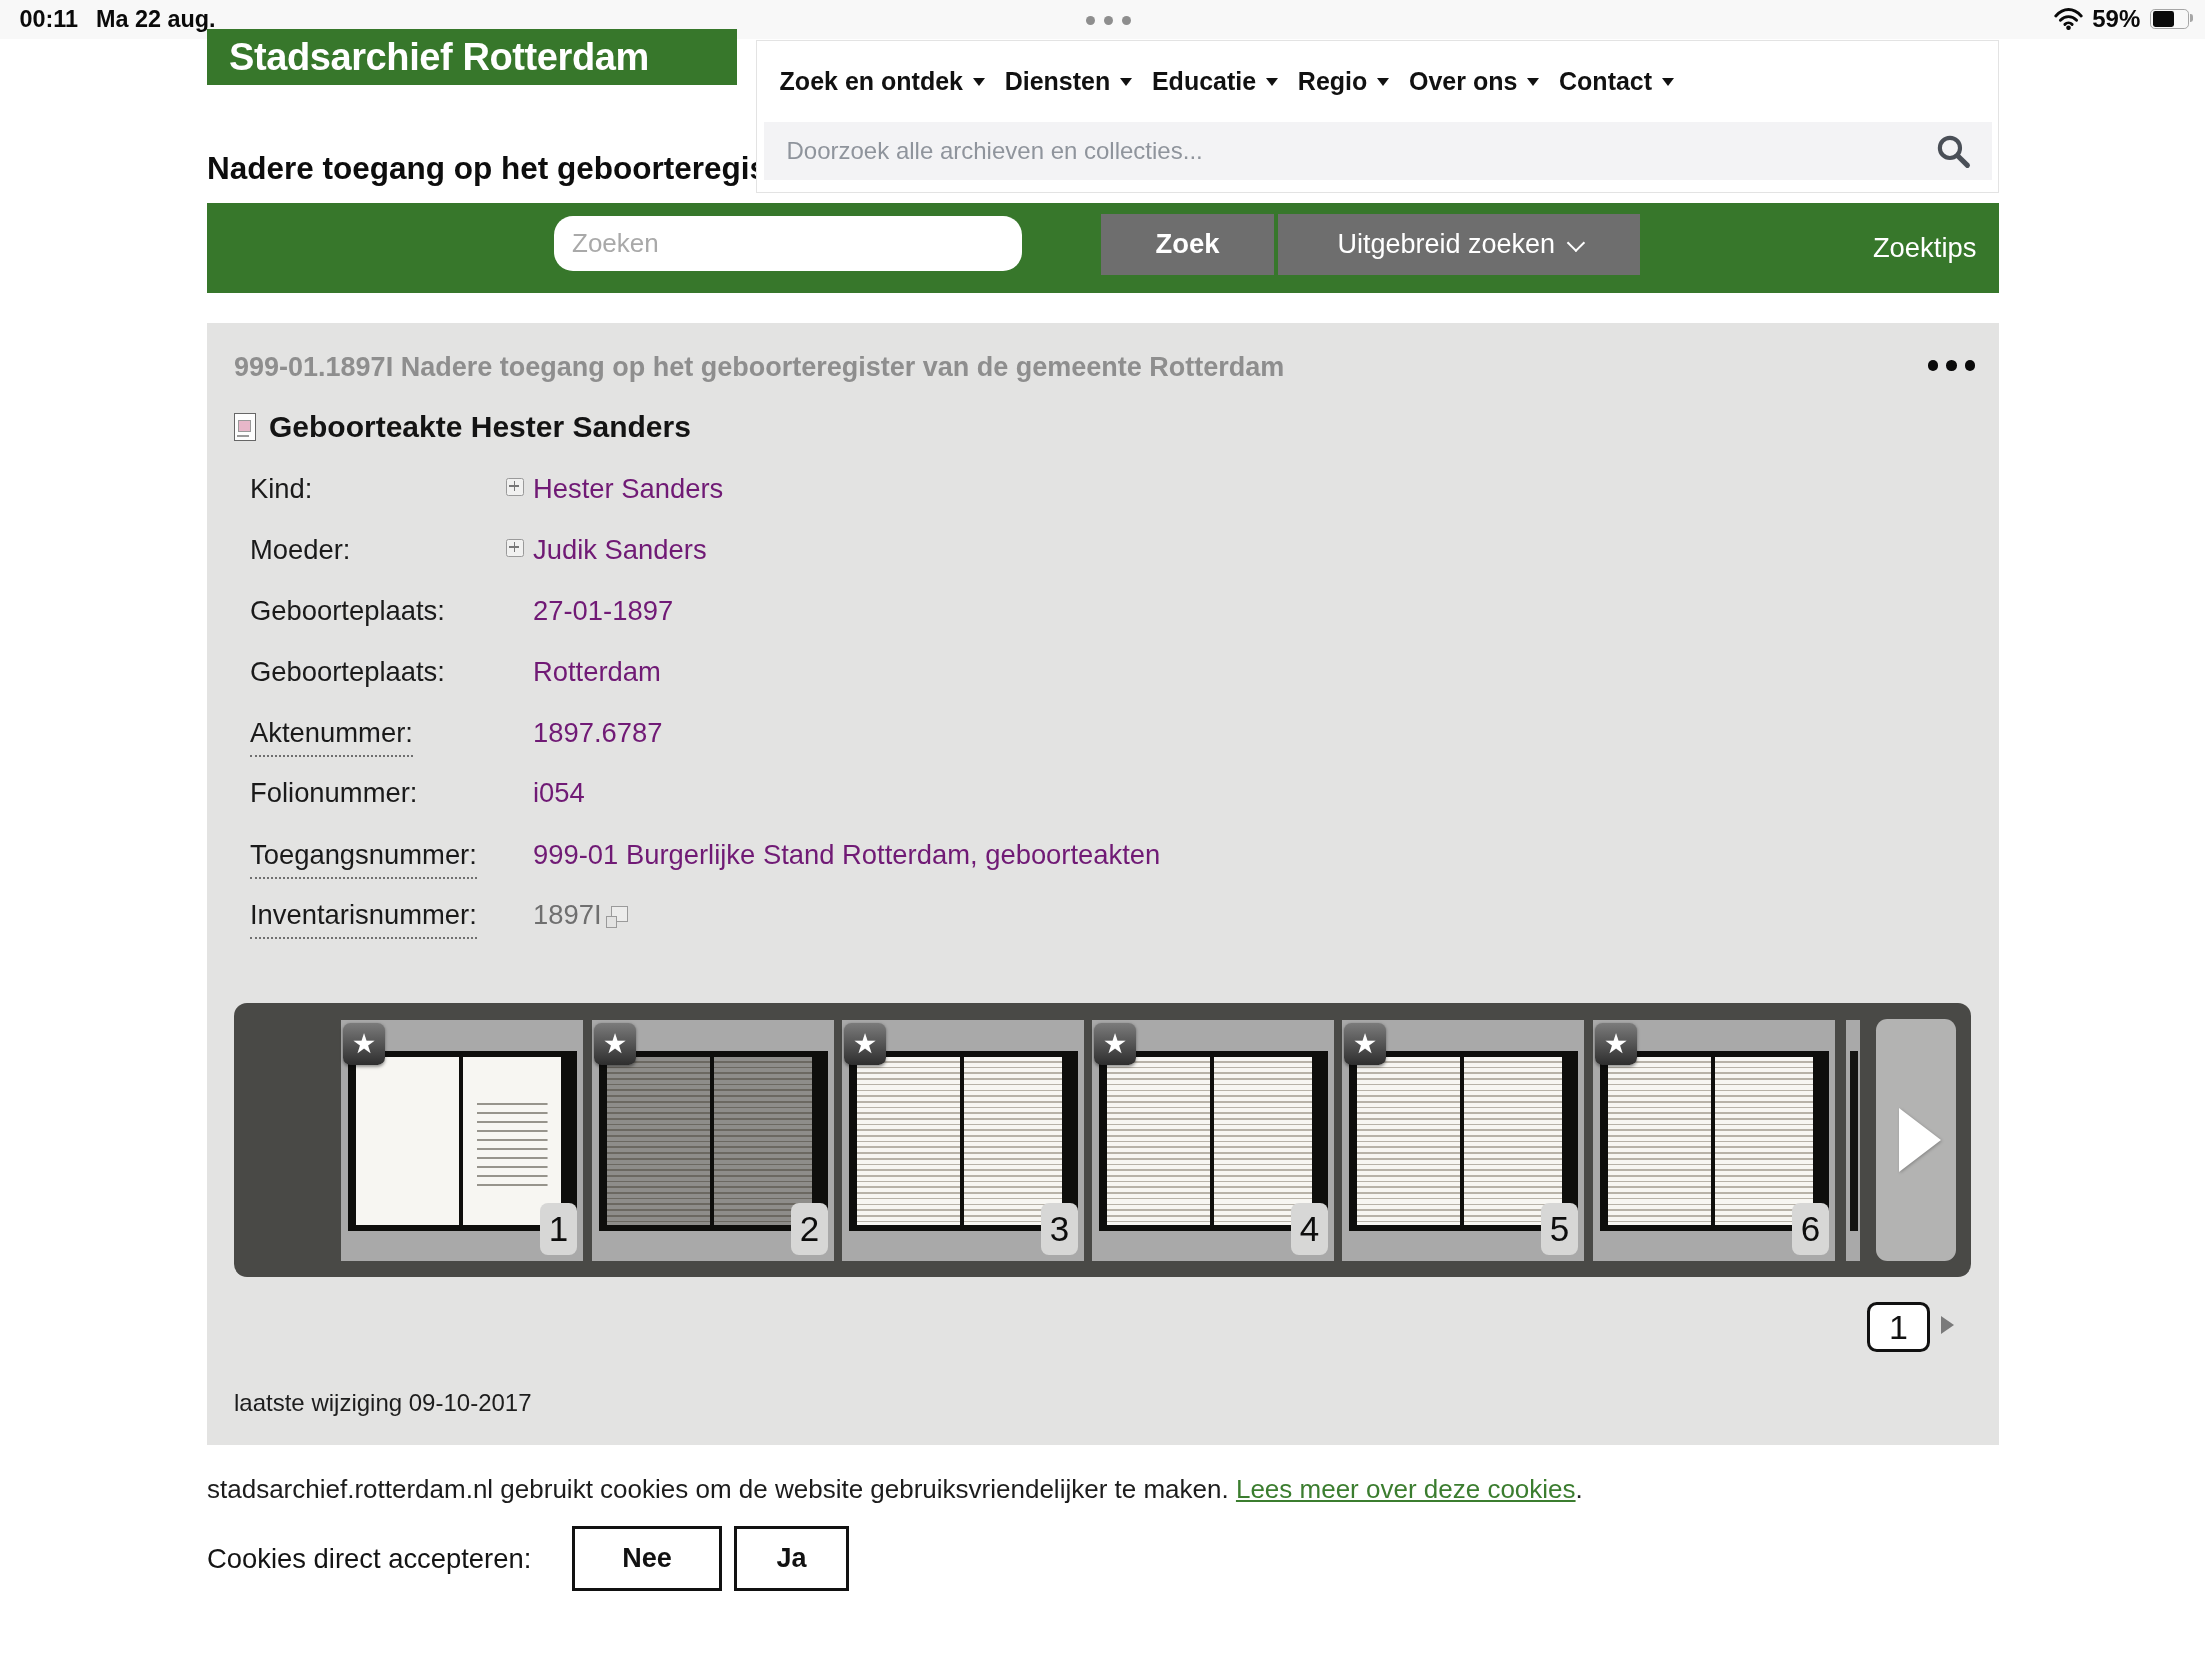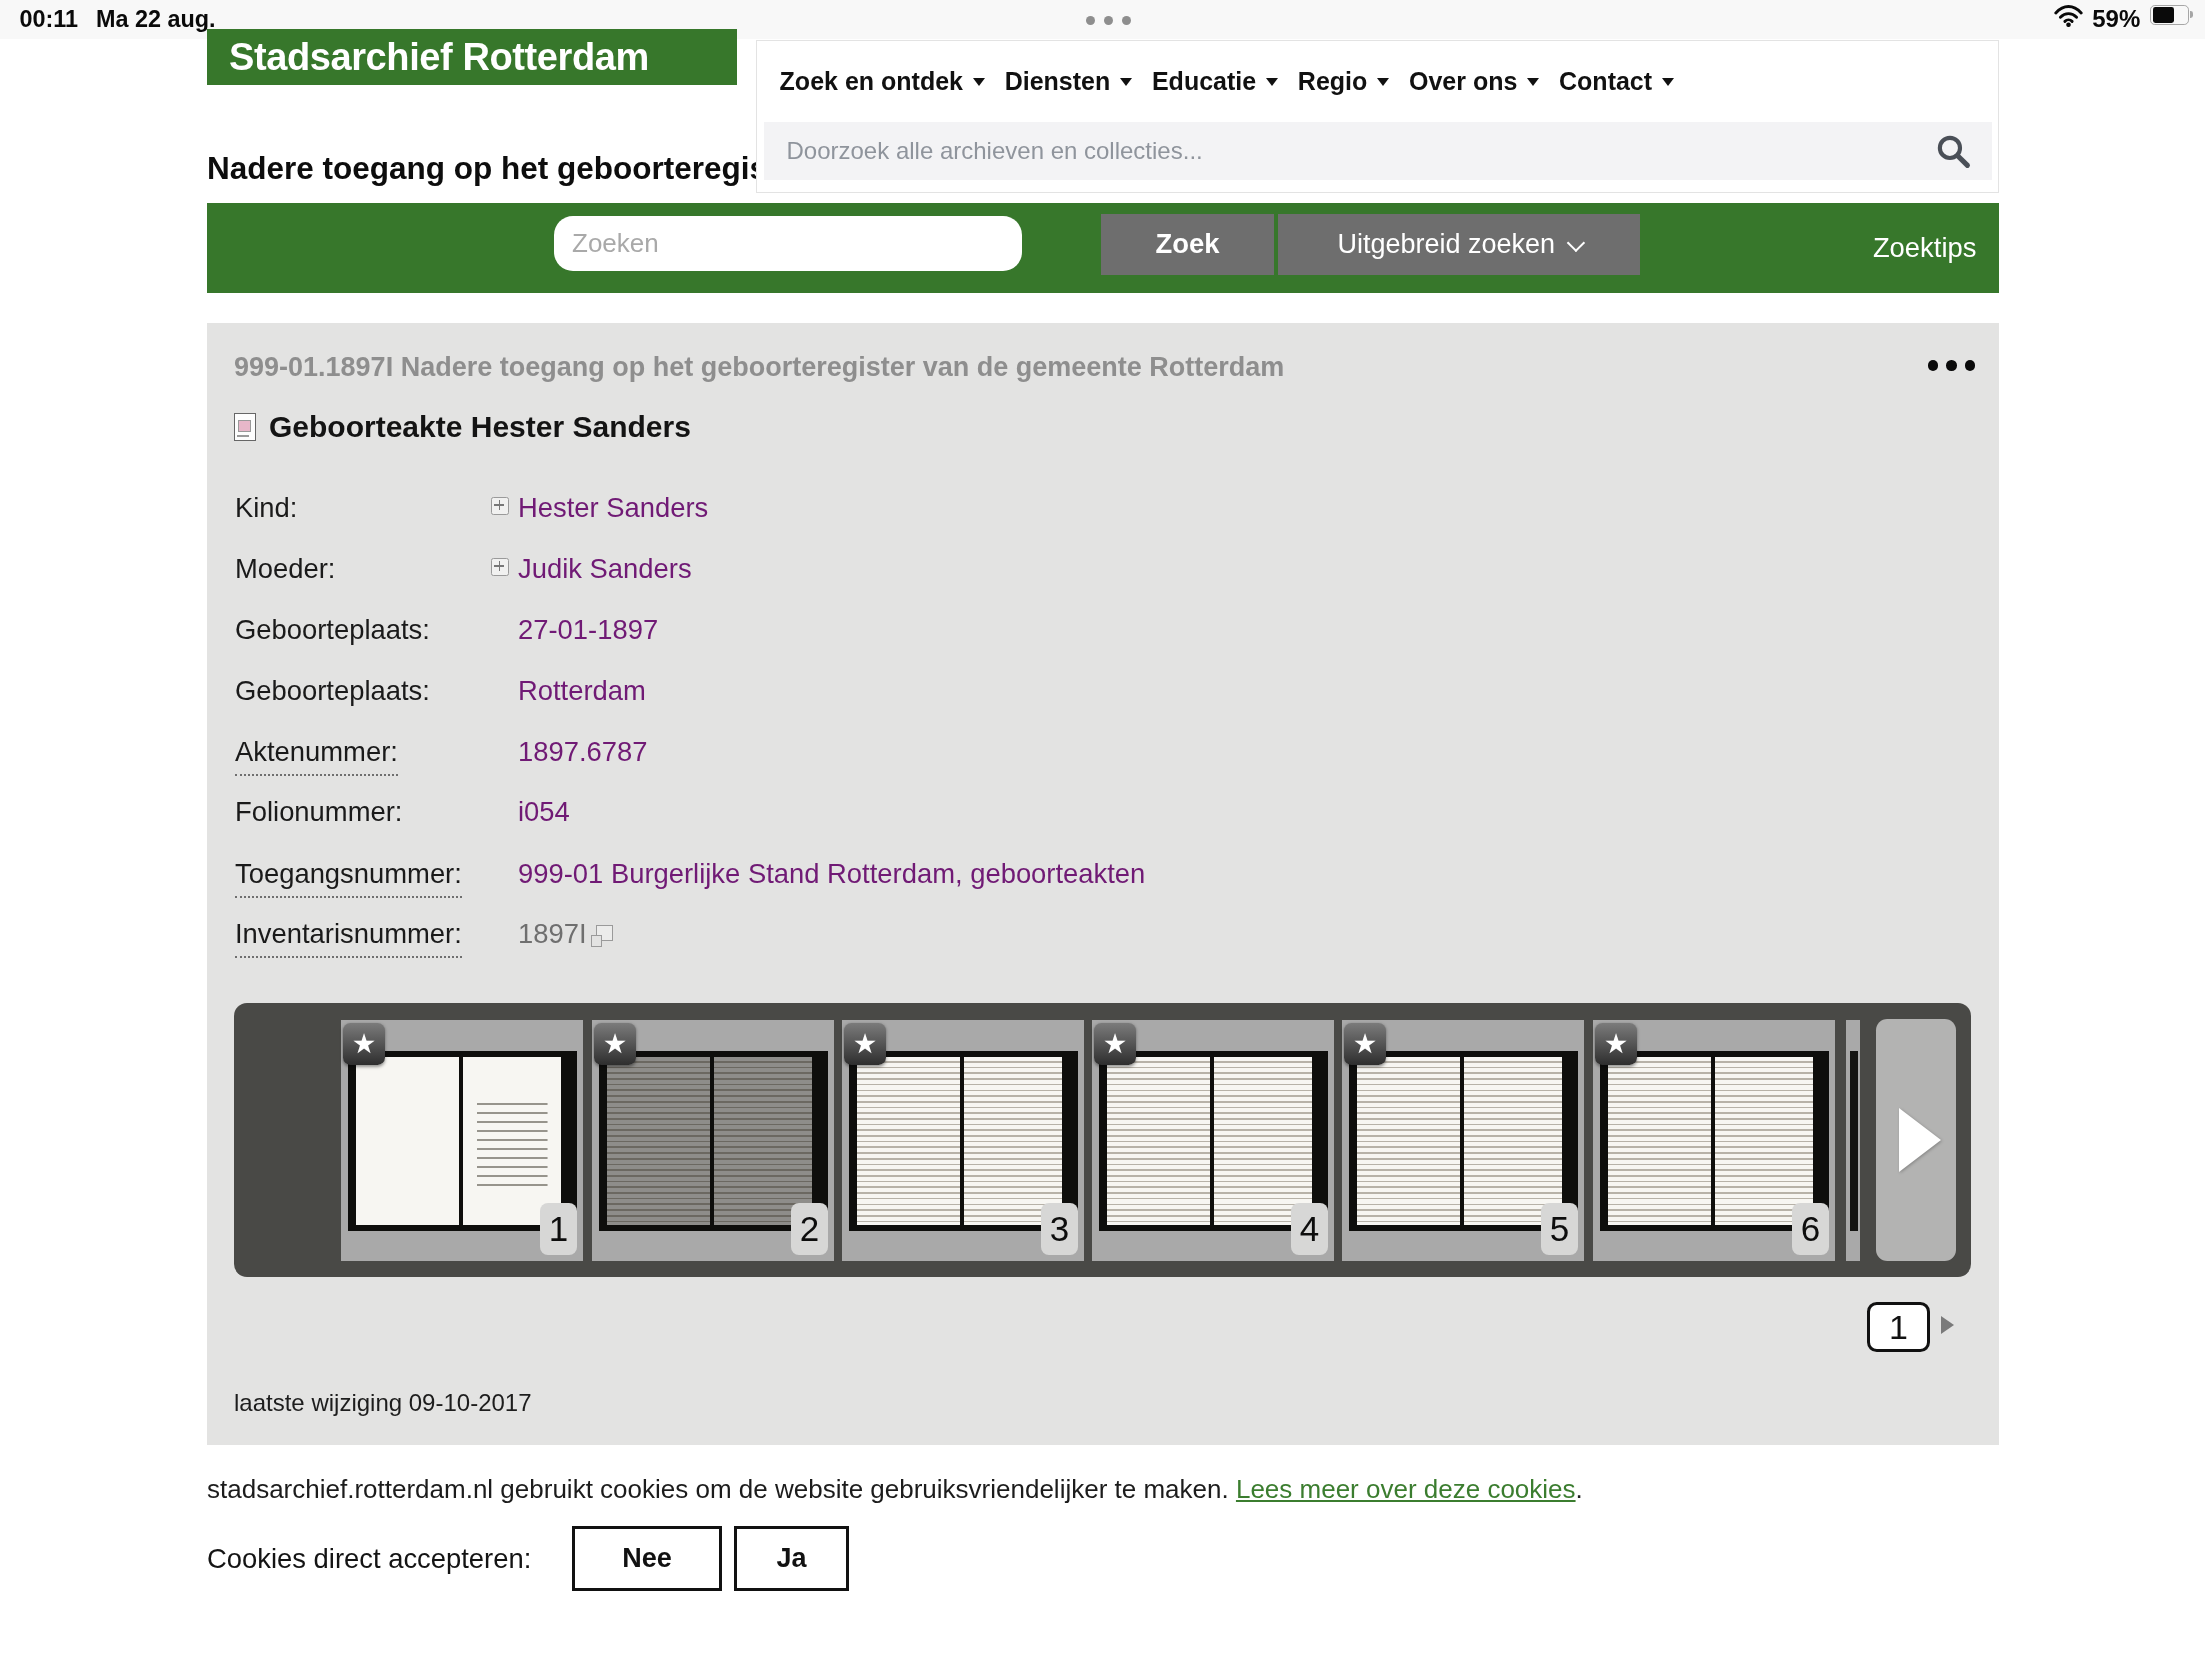--- a/index.html
+++ b/index.html
@@ -5,21 +5,21 @@
   html,body{margin:0;padding:0;background:#fff;}
   .screen{position:relative;width:2205px;height:1653px;background:#ffffff;
           font-family:"Liberation Sans",sans-serif;overflow:hidden;color:#111;}
 
   
   .statusbar{position:absolute;left:0;top:0;width:2205px;height:39px;background:#f8f8f8;}
   .sb-left{position:absolute;left:19.4px;top:5.7px;font-size:23.4px;font-weight:600;color:#0a0a0a;}
   .sb-date{margin-left:18px;font-weight:600;}
   .sb-dots{position:absolute;left:1086px;top:16px;display:flex;gap:9px;}
   .sb-dots i{width:9px;height:9px;border-radius:50%;background:#8e8e8e;}
-  .sb-right{position:absolute;right:16px;top:4.8px;display:flex;align-items:flex-start;gap:9.7px;}
+  .sb-right{position:absolute;right:16px;top:4.8px;display:flex;align-items:center;gap:9.7px;}
   .sb-pct{font-size:24px;font-weight:600;color:#0a0a0a;}
   .battery{position:relative;width:37px;height:18.6px;border:1.6px solid #a6a6a6;border-radius:4.8px;}
   .battery i{position:absolute;left:1.6px;top:1.6px;bottom:1.6px;width:58%;background:#0a0a0a;border-radius:2.4px;}
   .battery::after{content:"";position:absolute;right:-4.8px;top:4.8px;width:3.2px;height:7.3px;background:#a6a6a6;border-radius:0 2.4px 2.4px 0;}
 
   
   .logo-box{position:absolute;left:207px;top:29px;width:530px;height:56px;background:#37772B;}
   .logo-box span{position:absolute;left:22px;top:50%;transform:translateY(-50%);
                  font-size:38px;font-weight:bold;color:#fff;letter-spacing:-0.4px;white-space:nowrap;}
   .page-heading{position:absolute;left:207px;top:150px;font-size:31.5px;font-weight:bold;color:#0d0d0d;white-space:nowrap;z-index:1;}
@@ -55,21 +55,21 @@
   .card{position:absolute;left:207px;top:323px;width:1792px;height:1122px;background:#E3E3E2;}
   .coll-title{position:absolute;left:27px;top:29px;font-size:27px;font-weight:bold;color:#8e8e8e;white-space:nowrap;}
   .more{position:absolute;right:24px;top:37px;display:flex;gap:8px;cursor:pointer;}
   .more i{width:10.5px;height:10.5px;border-radius:50%;background:#0a0a0a;}
   .rec-title{position:absolute;left:27px;top:87px;display:flex;align-items:center;gap:13px;}
   .doc-icon{position:relative;width:22px;height:27.4px;background:#fdfdfd;border:1.6px solid #666;box-sizing:border-box;}
   .doc-icon::before{content:"";position:absolute;left:3.2px;top:5.7px;width:10.5px;height:9.7px;background:#e7b7c9;border:0.8px solid #999;}
   .doc-icon::after{content:"";position:absolute;left:2.4px;bottom:2.4px;width:12px;height:2.4px;background:#9a9a9a;}
   .rec-title span{font-size:30px;font-weight:bold;color:#141414;}
 
-  .frow{position:absolute;left:1px;width:1735px;height:40px;margin-top:19px;}
+  .frow{position:absolute;left:16px;width:1735px;height:40px;}
   .flabel{position:absolute;left:27px;font-size:27.4px;color:#1a1a1a;white-space:nowrap;}
   .flabel.dotted{border-bottom:2.4px dotted #6f6f6f;padding-bottom:5.7px;}
   .fval{position:absolute;left:310px;font-size:27.4px;color:#701a75;white-space:nowrap;}
   .fval.linkish{color:#6f6f6f;}
   .expand{position:absolute;left:283px;top:4.8px;width:18px;height:18px;border:1.6px solid #9a9a9a;border-radius:2.4px;
           background:#f1f1f0;box-sizing:border-box;cursor:pointer;}
   .expand::before{content:"";position:absolute;left:2.4px;top:6.5px;width:9.7px;height:1.6px;background:#777;}
   .expand::after{content:"";position:absolute;left:6.5px;top:2.4px;width:1.6px;height:9.7px;background:#777;}
   .ext{position:relative;display:inline-block;width:14.5px;height:14.5px;border:1.6px solid #9a9a9a;background:#ececeb;
        margin-left:9.7px;vertical-align:1.6px;}

